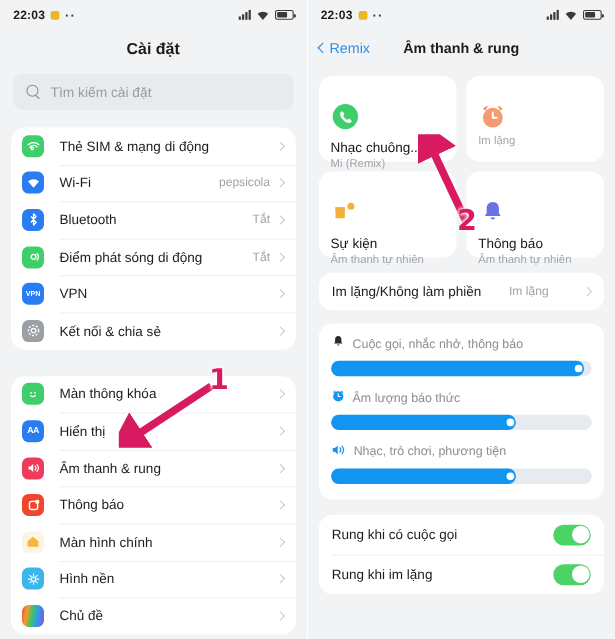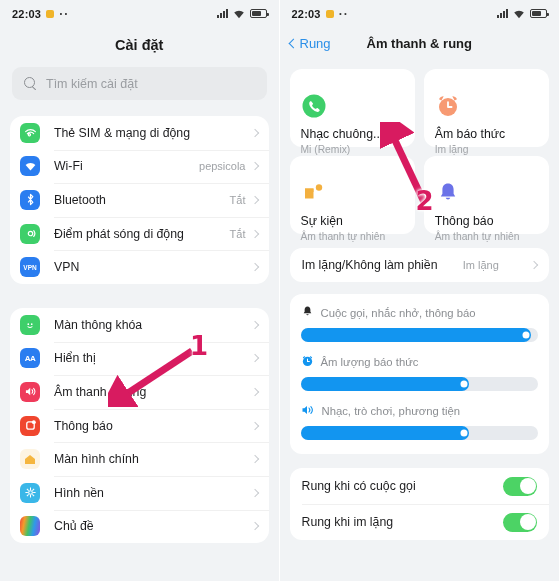--- a/index.html
+++ b/index.html
@@ -242,20 +242,30 @@
         </span>
         <span class="label">Điểm phát sóng di động</span>
         <span class="value">Tắt</span>
         <span class="chev"></span>
       </div>
       <div class="row">
         <span class="ic" style="background:#2a7df0;font-size:6.5px">VPN</span>
         <span class="label">VPN</span>
         <span class="chev"></span>
       </div>
+      <div class="row">
+        <span class="ic" style="background:#9ca0a5">
+          <svg width="13" height="13" viewBox="0 0 14 14">
+              <circle cx="7" cy="7" r="2.2" stroke="#fff" stroke-width="1.3" fill="none"></circle>
+              <circle cx="7" cy="7" r="5" stroke="#fff" stroke-width="1.3" fill="none" stroke-dasharray="2 1.6"></circle>
+            </svg>
+        </span>
+        <span class="label">Kết nối &amp; chia sẻ</span>
+        <span class="chev"></span>
+      </div>
     </div>
 
     <div class="group">
       <div class="row">
         <span class="ic" style="background:#3ecf6a">
           <svg width="12" height="12" viewBox="0 0 14 14">
               <circle cx="5" cy="6" r="1" fill="#fff"></circle>
               <circle cx="9" cy="6" r="1" fill="#fff"></circle>
               <path d="M4.5 9 q2.5 2 5 0" stroke="#fff" stroke-width="1.2" fill="none" stroke-linecap="round"></path>
             </svg>
@@ -357,21 +367,21 @@
         </span>
         <span class="ico-batt">
             <span></span>
           </span>
       </div>
     </div>
 
     <div class="navbar">
       <div class="back">
         <span class="bchev"></span>
-        <span class="btxt">Rung</span>
+        <span class="btxt">Remix</span>
       </div>
       <div class="navtitle">Âm thanh &amp; rung</div>
     </div>
 
     <div class="cards">
       <div class="card">
         <div class="cicon">
           <svg width="26" height="26" viewBox="0 0 26 26">
               <circle cx="13" cy="13" r="11.5" fill="#3ecf6a"></circle>
               <path d="M9 8.6 c0 0 .9-.6 1.6 .1 l1.2 1.5 c.5 .6 .1 1.1 -.4 1.5 -.3 .3 -.4 .6 -.2 1 .5 1.3 1.8 2.6 3.1 3.1 .4 .2 .7 .1 1 -.2 .4 -.5 .9 -.9 1.5 -.4 l1.5 1.2 c.7 .7 .1 1.6 .1 1.6 -1.6 2 -5 .4 -7.3 -1.9 -2.3 -2.3 -3.9 -5.7 -2.1 -7.5 z" fill="#fff"></path>
@@ -382,21 +392,20 @@
       </div>
       <div class="card">
         <div class="cicon">
           <svg width="26" height="26" viewBox="0 0 26 26">
             <path d="M4 6.2 C5.2 4.2 7 3.2 8.6 3.4 L6.4 7.6 Z" fill="#f79a73"></path>
             <path d="M22 6.2 C20.8 4.2 19 3.2 17.4 3.4 L19.6 7.6 Z" fill="#f79a73"></path>
             <circle cx="13" cy="14" r="9" fill="#f79a73"></circle>
             <path d="M13 9.2 V14 H16.6" stroke="#fff" stroke-width="1.8" fill="none" stroke-linecap="round" stroke-linejoin="round"></path>
           </svg>
         </div>
-        <div class="ctitle">Âm báo thức</div>
         <div class="csub">Im lặng</div>
       </div>
       <div class="card">
         <div class="cicon">
           <svg width="26" height="26" viewBox="0 0 26 26">
             <path d="M4 8.5 h8.5 v10 H4 z" fill="#f3b03f"></path>
             <path d="M4 8.5 h8.5 v3.5 H4 z" fill="#f3b03f"></path>
             <circle cx="18" cy="7.5" r="3.2" fill="#f3b03f"></circle>
           </svg>
         </div>

